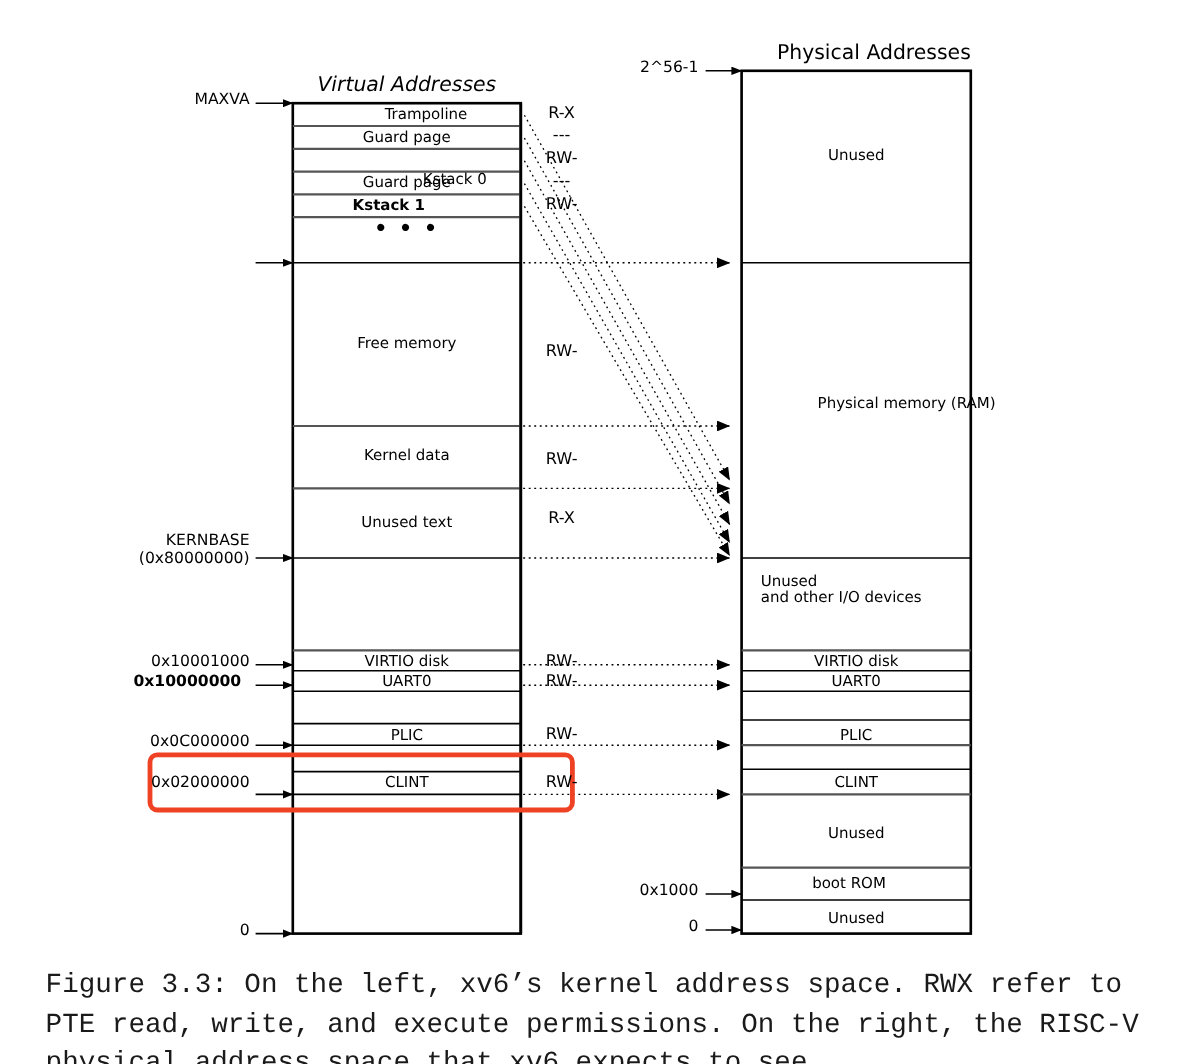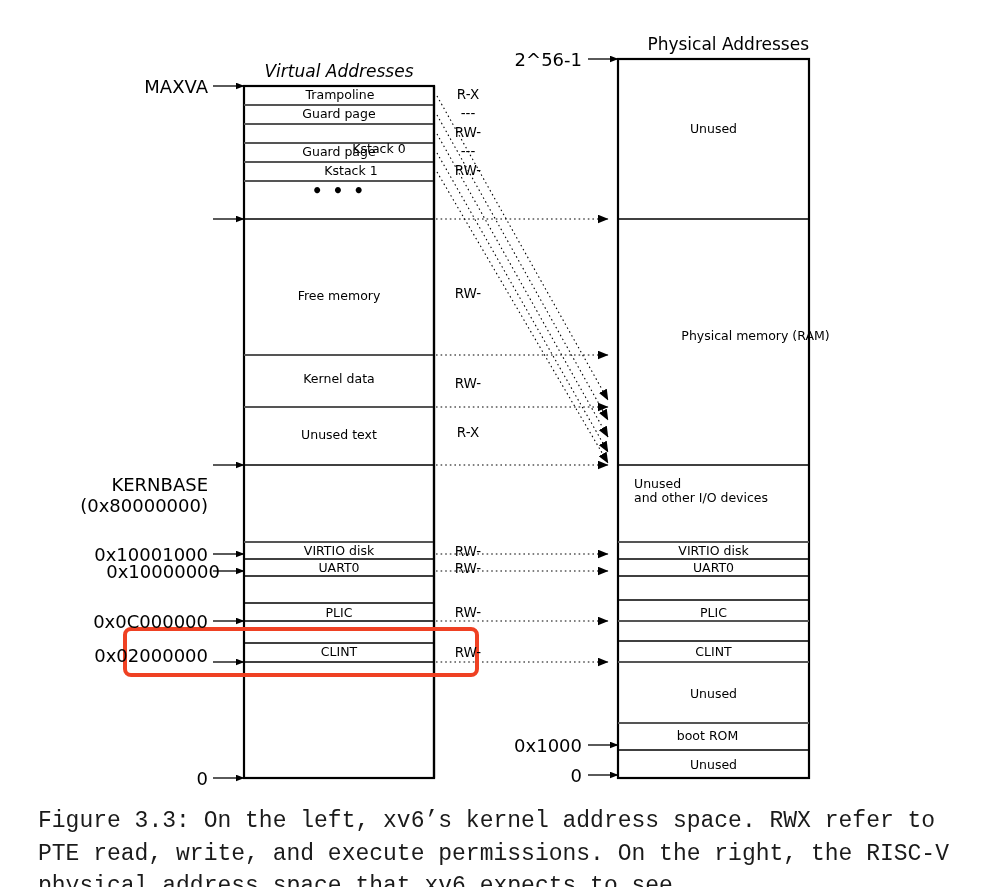--- a/index.html
+++ b/index.html
@@ -39,21 +39,21 @@
   }
   .region-label {
     font-size: 12.5px;
     text-align: center;
   }
   .region-label-left {
     font-size: 12.5px;
     text-align: left;
   }
   .addr-label {
-    font-size: 18px;
+    font-size: 13px;
     text-align: right;
   }
   .perm-label {
     font-size: 13.5px;
     text-align: center;
   }
   .dots-label {
     font-size: 17px;
     letter-spacing: 2px;
     text-align: center;
@@ -180,39 +180,39 @@
       <line x1="437" y1="134" x2="608" y2="437" marker-end="url(#ahs)" stroke="#000"></line>
       <line x1="437" y1="153" x2="608" y2="452" marker-end="url(#ahs)" stroke="#000"></line>
       <line x1="437" y1="172" x2="608" y2="463" marker-end="url(#ahs)" stroke="#000"></line>
     </g>
   </svg>
 
   <div class="highlight-box"></div>
 
   <div class="lbl col-title" style="left:244px; top:62px; width:190px;font-style:italic;">Virtual Addresses</div>
 
-  <div class="lbl region-label" style="left:245px; top:88px; width:190px;">Trampoline</div>
+  <div class="lbl region-label" style="left:260px; top:88px; width:190px;">Trampoline</div>
   <div class="lbl region-label" style="left:244px; top:107px; width:190px;">Guard page</div>
   <div class="lbl region-label" style="left:244px; top:142px; width:190px;margin-left:40px;">Kstack 0</div>
   <div class="lbl region-label" style="left:244px; top:145px; width:190px;">Guard page</div>
-  <div class="lbl region-label" style="left:256px; top:164px; width:190px;">Kstack 1</div>
+  <div class="lbl region-label" style="left:229px; top:164px; width:190px;font-weight:bold;">Kstack 1</div>
   <div class="lbl dots-label" style="left:244px; top:182px; width:190px;">• • •</div>
-  <div class="lbl region-label" style="left:244px; top:279px; width:190px;margin-top:10px;">Free memory</div>
+  <div class="lbl region-label" style="left:244px; top:279px; width:190px;">Free memory</div>
   <div class="lbl region-label" style="left:244px; top:372px; width:190px;">Kernel data</div>
   <div class="lbl region-label" style="left:244px; top:428px; width:190px;">Unused text</div>
   <div class="lbl region-label" style="left:244px; top:544px; width:190px;">VIRTIO disk</div>
   <div class="lbl region-label" style="left:244px; top:561px; width:190px;">UART0</div>
   <div class="lbl region-label" style="left:244px; top:606px; width:190px;">PLIC</div>
   <div class="lbl region-label" style="left:244px; top:645px; width:190px;">CLINT</div>
 
   <div class="lbl addr-label" style="left:60px; top:77px; width:148px;">MAXVA</div>
-  <div class="lbl addr-label" style="left:40px; top:475px; width:168px;">KERNBASE
+  <div class="lbl addr-label" style="left:40px; top:444px; width:168px;">KERNBASE
 (0x80000000)</div>
   <div class="lbl addr-label" style="left:40px; top:545px; width:168px;">0x10001000</div>
-  <div class="lbl addr-label" style="left:52px; top:562px; width:168px;">0x10000000</div>
+  <div class="lbl addr-label" style="left:33px; top:562px; width:168px;font-weight:bold;">0x10000000</div>
   <div class="lbl addr-label" style="left:40px; top:612px; width:168px;">0x0C000000</div>
   <div class="lbl addr-label" style="left:40px; top:646px; width:168px;">0x02000000</div>
   <div class="lbl addr-label" style="left:40px; top:769px; width:168px;">0</div>
 
   <div class="lbl perm-label" style="left:438px; top:87px; width:60px;">R-X</div>
   <div class="lbl perm-label" style="left:438px; top:106px; width:60px;">---</div>
   <div class="lbl perm-label" style="left:438px; top:125px; width:60px;">RW-</div>
   <div class="lbl perm-label" style="left:438px; top:144px; width:60px;">---</div>
   <div class="lbl perm-label" style="left:438px; top:163px; width:60px;">RW-</div>
   <div class="lbl perm-label" style="left:438px; top:286px; width:60px;">RW-</div>

